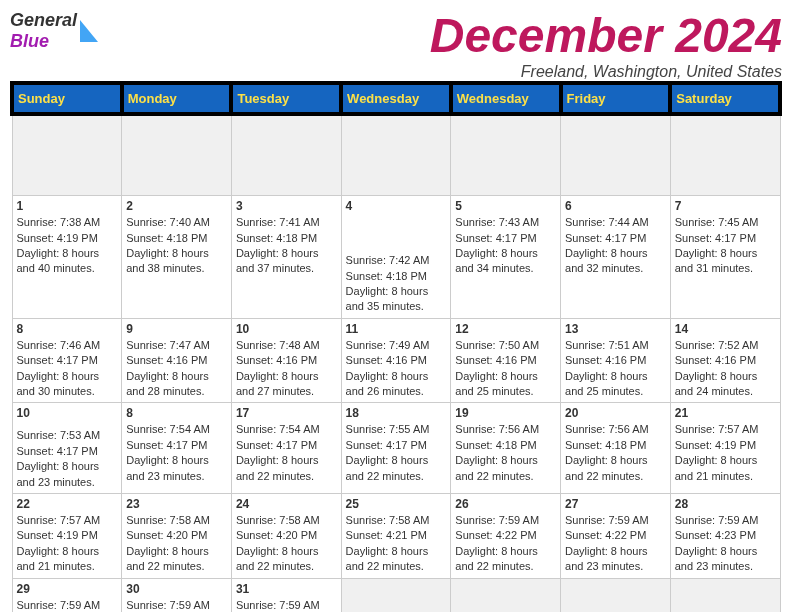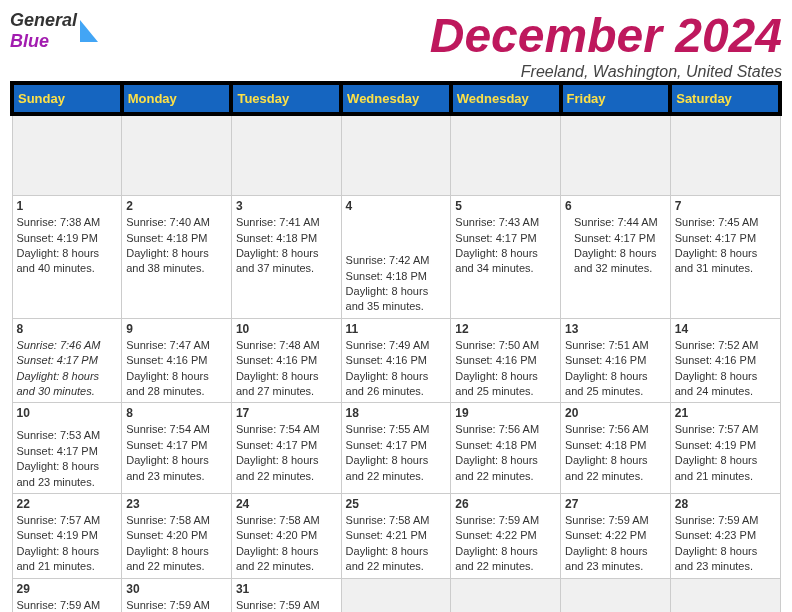--- a/index.html
+++ b/index.html
@@ -160,35 +160,35 @@
 Daylight: 8 hours and 35 minutes.</div>
         </td>
         <td>
           <span class="day-num">5</span>
           <div class="day-info" style="white-space: pre-line;">Sunrise: 7:43 AM
 Sunset: 4:17 PM
 Daylight: 8 hours and 34 minutes.</div>
         </td>
         <td>
           <span class="day-num">6</span>
-          <div class="day-info" style="white-space: pre-line; margin-left: 9px;">Sunrise: 7:44 AM
+          <div class="day-info" style="white-space: pre-line;">Sunrise: 7:44 AM
 Sunset: 4:17 PM
 Daylight: 8 hours and 32 minutes.</div>
         </td>
         <td>
           <span class="day-num">7</span>
           <div class="day-info" style="white-space: pre-line;">Sunrise: 7:45 AM
 Sunset: 4:17 PM
 Daylight: 8 hours and 31 minutes.</div>
         </td>
       </tr>
       <tr>
         <td>
           <span class="day-num">8</span>
-          <div class="day-info" style="white-space: pre-line; font-style: italic;">Sunrise: 7:46 AM
+          <div class="day-info" style="white-space: pre-line;">Sunrise: 7:46 AM
 Sunset: 4:17 PM
 Daylight: 8 hours and 30 minutes.</div>
         </td>
         <td>
           <span class="day-num">9</span>
           <div class="day-info" style="white-space: pre-line;">Sunrise: 7:47 AM
 Sunset: 4:16 PM
 Daylight: 8 hours and 28 minutes.</div>
         </td>
         <td>

